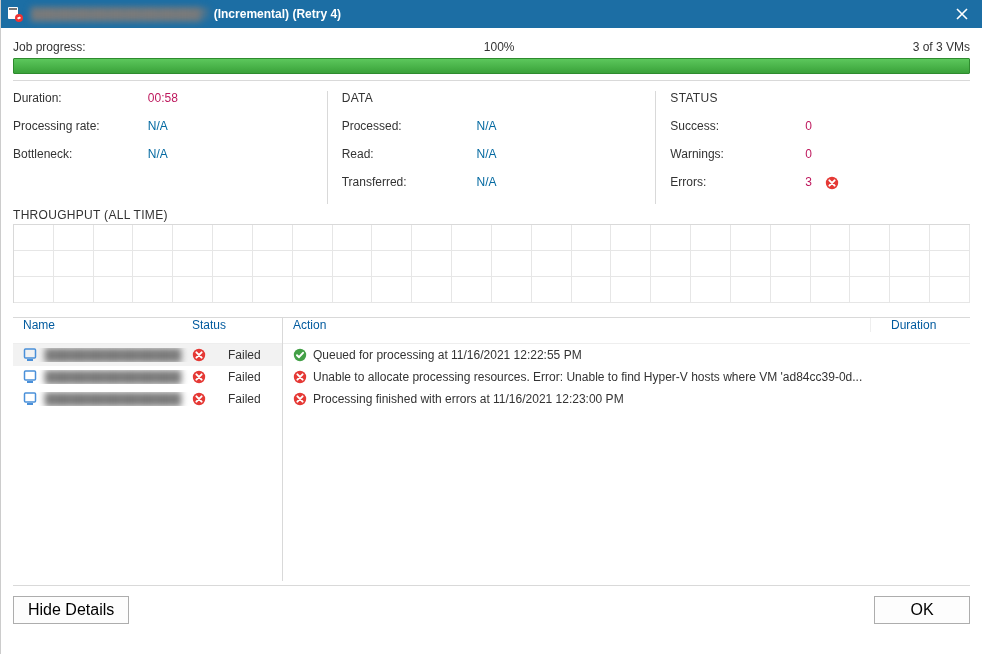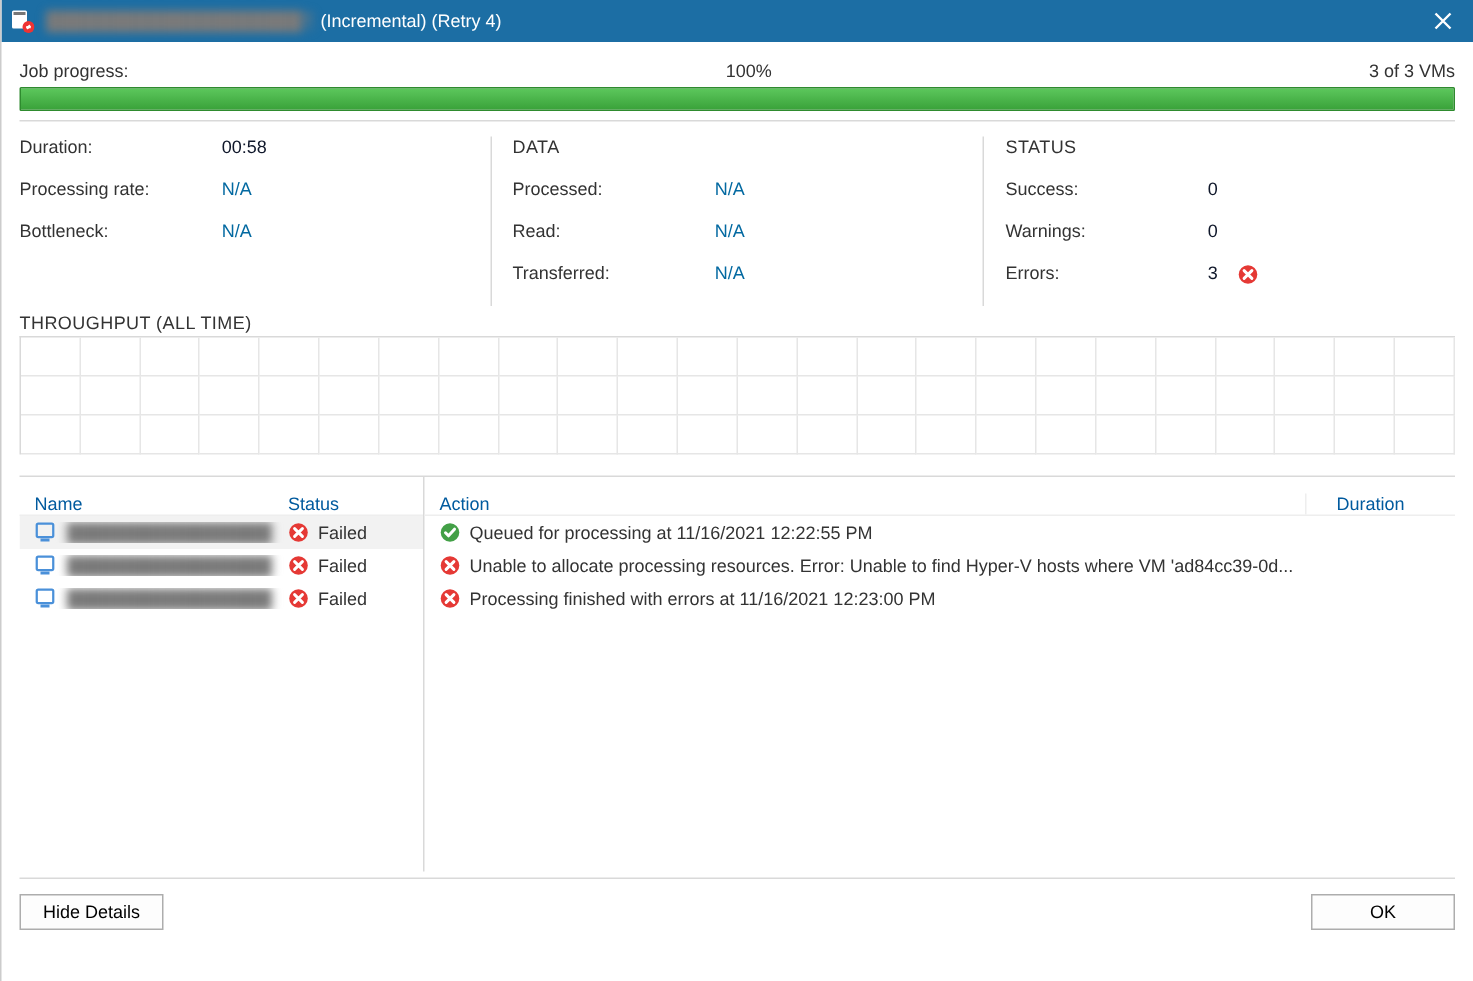--- a/index.html
+++ b/index.html
@@ -22,21 +22,21 @@
     align-items: center;
     padding: 0 6px;
     font-size: 12px;
   }
   .titlebar .app-icon {
     width: 16px; height: 16px;
     margin-right: 6px;
     position: relative;
   }
   .titlebar .app-icon svg { width:16px; height:16px; }
-  .titlebar .title-text { flex: 1; }
+  .titlebar .title-text { flex: 1; font-weight: bold; }
   .titlebar .close {
     width: 28px; height: 28px;
     display:flex; align-items:center; justify-content:center;
     cursor:pointer;
   }
   .content {
     padding: 8px 12px 10px 12px;
   }
   .progress-row {
     display:flex; align-items:center;
@@ -74,21 +74,21 @@
     letter-spacing: .3px;
     color: #333;
   }
   .stats .row {
     display:flex;
     margin-bottom: 14px;
     align-items:center;
   }
   .stats .row .k { width: 45%; }
   .stats .row .v { width: 55%; color:#0369a1; }
-  .stats .row .v.solid { color:#0f172a; }
+  .stats .row .v.solid { color:#be185d; }
   .icon-err {
     display:inline-block;
     vertical-align:middle;
   }
   .throughput-title {
     margin-top: 4px;
     margin-bottom: 2px;
     letter-spacing: .3px;
   }
   .grid {
@@ -115,21 +115,21 @@
     border-right:1px solid #d9d9d9;
     display:flex; flex-direction:column;
   }
   .pane-right {
     flex:1;
     display:flex; flex-direction:column;
   }
   .thead {
     display:flex;
     height:26px;
-    align-items:flex-end;
+    align-items:flex-start;
     padding: 0 10px;
     color: #005a9e;
     border-bottom: 1px solid #eee;
     gap: 24px;
   }
   .pane-left .thead .c-name { flex:1; }
   .pane-left .thead .c-status { width: 80px; }
   .pane-right .thead .c-action { flex:1; }
   .pane-right .thead .c-dur { width: 90px; border-left:1px solid #eee; padding-left:20px; }
   .tbody { flex:1; overflow:auto; }
@@ -137,21 +137,21 @@
     display:flex;
     align-items:center;
     height: 22px;
     padding: 0 10px;
   }
   .pane-left .trow.selected { background:#f2f2f2; }
   .pane-left .trow .c-name {
     flex:1; display:flex; align-items:center; gap:6px;
     overflow:hidden; white-space:nowrap;
   }
-  .pane-left .trow .c-status { width:80px; display:flex; align-items:center; gap:6px;text-align:center; }
+  .pane-left .trow .c-status { width:80px; display:flex; align-items:center; gap:22px;text-align:center; }
   .pane-right .trow .c-action { flex:1; display:flex; align-items:center; gap:6px; overflow:hidden; white-space:nowrap; text-overflow:ellipsis; }
   .pane-right .trow .c-dur { width:90px; }
   .vm-icon { width:14px; height:14px; }
   .blur {
     filter: blur(3px);
     color:#7a7a7a;
     background: rgba(120,120,120,0.18);
     border-radius: 2px;
     padding: 0 2px;
   }
@@ -163,21 +163,21 @@
     margin-top: 4px;
   }
   .btn {
     min-width: 96px;
     padding: 4px 14px;
     border: 1px solid #adadad;
     background: #fdfdfd;
     cursor:pointer;
     text-align:center;
     font-family:inherit;
-    font-size:12px;
+    font-size:16px;
   }
   svg { display:block; }
 </style>
 </head>
 <body>
 
 <div class="titlebar">
   <span class="app-icon">
     <svg viewBox="0 0 16 16">
         <rect x="1" y="1" width="10" height="12" rx="1" fill="#fff" stroke="#e44" stroke-width="0"></rect>

